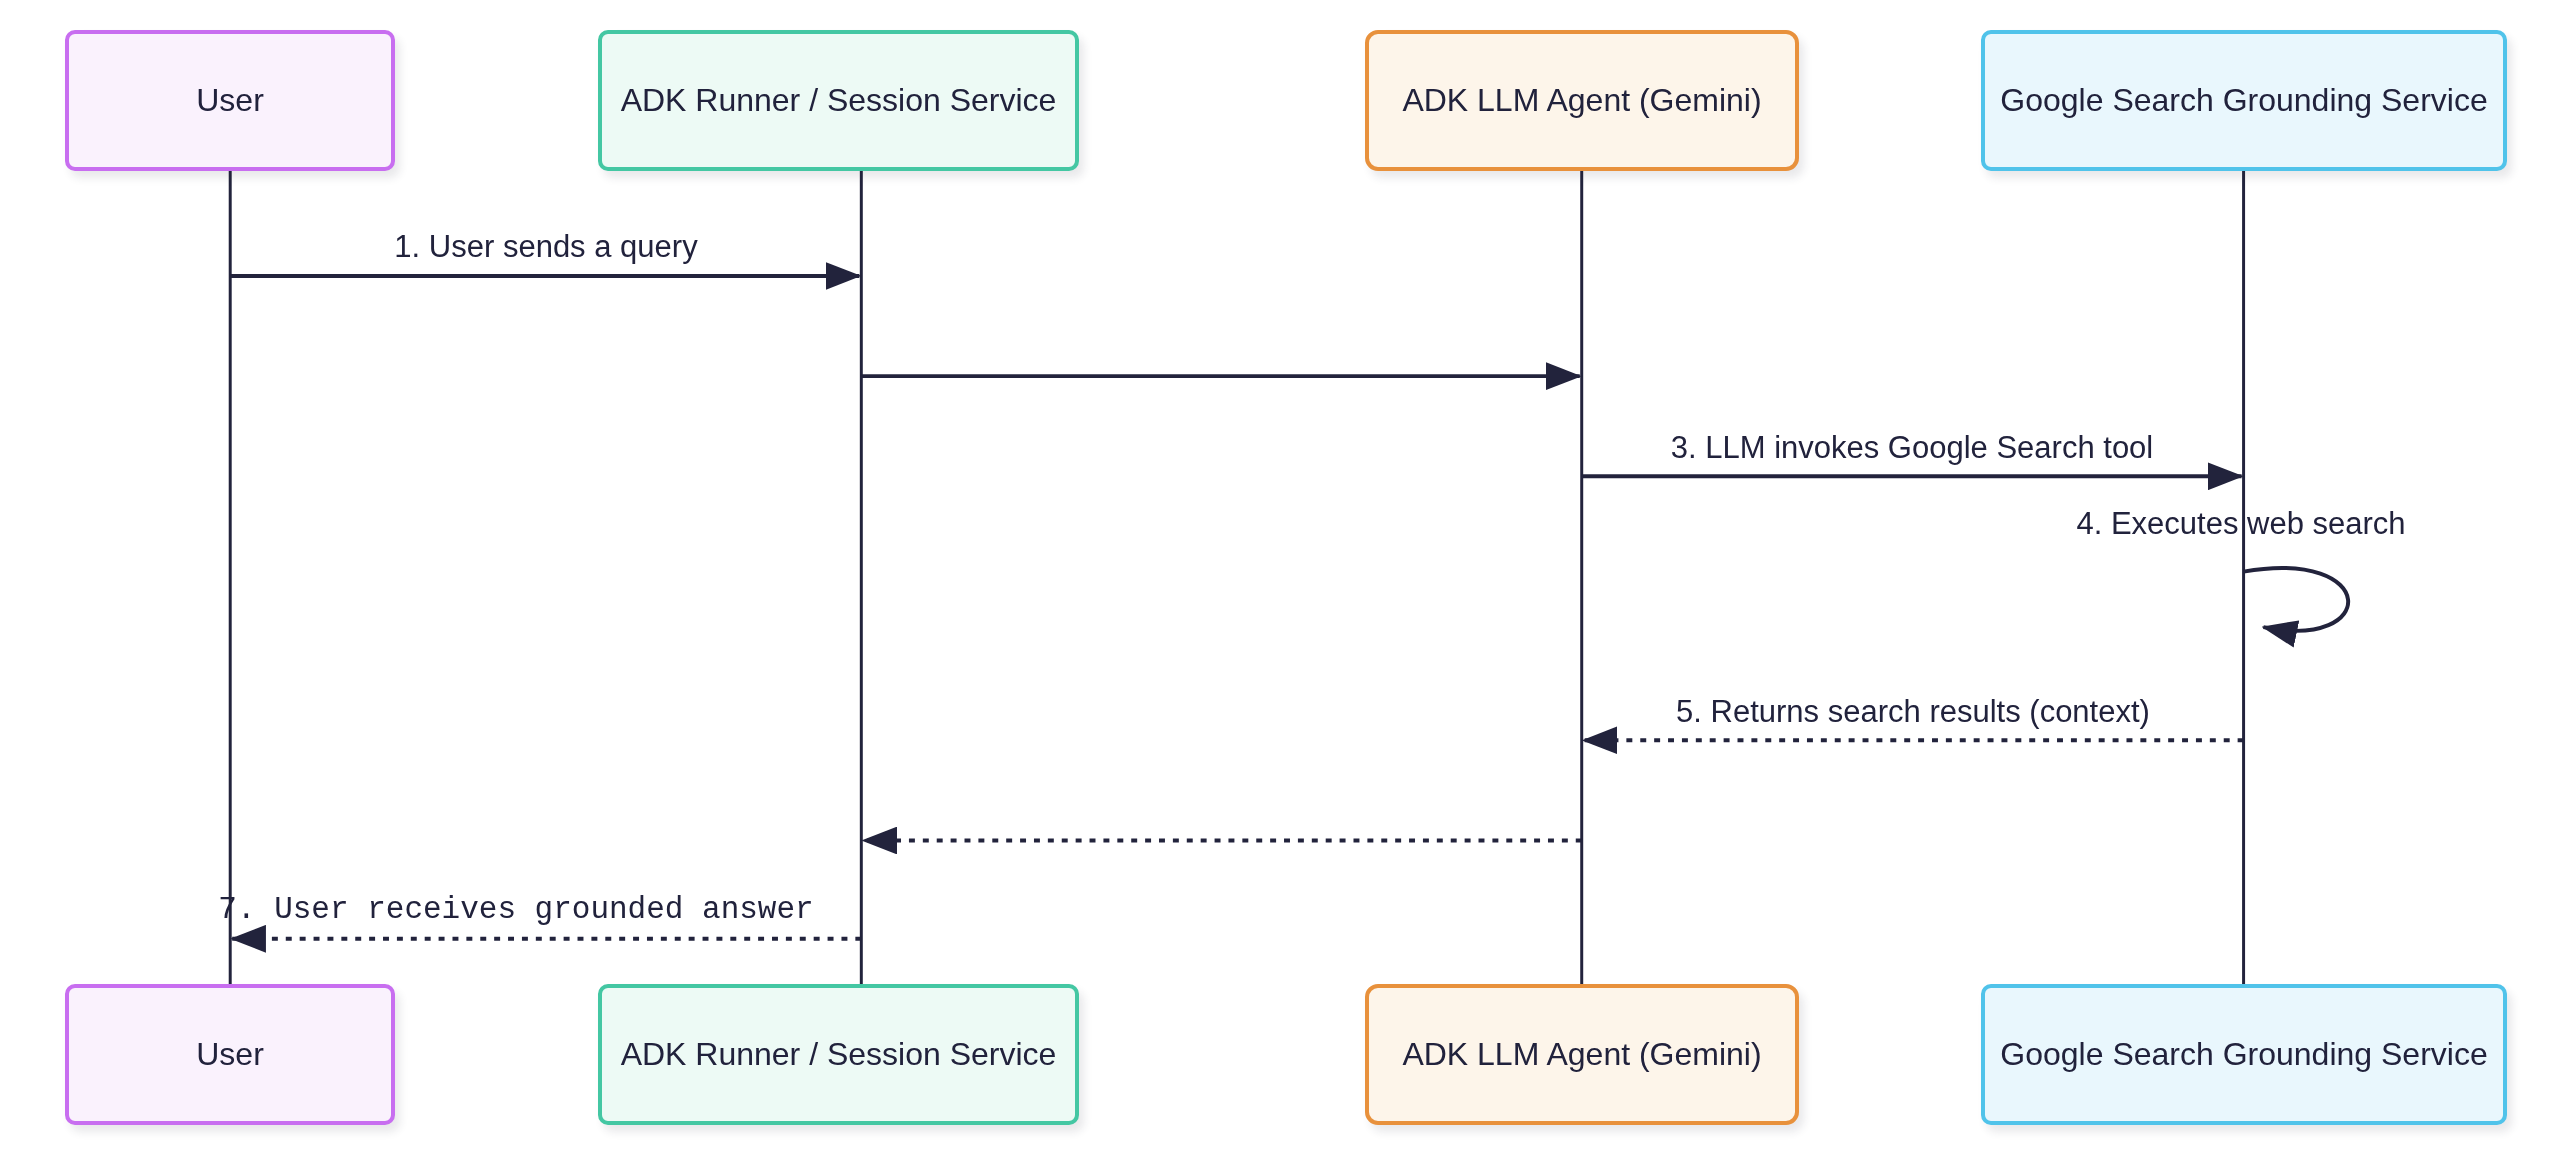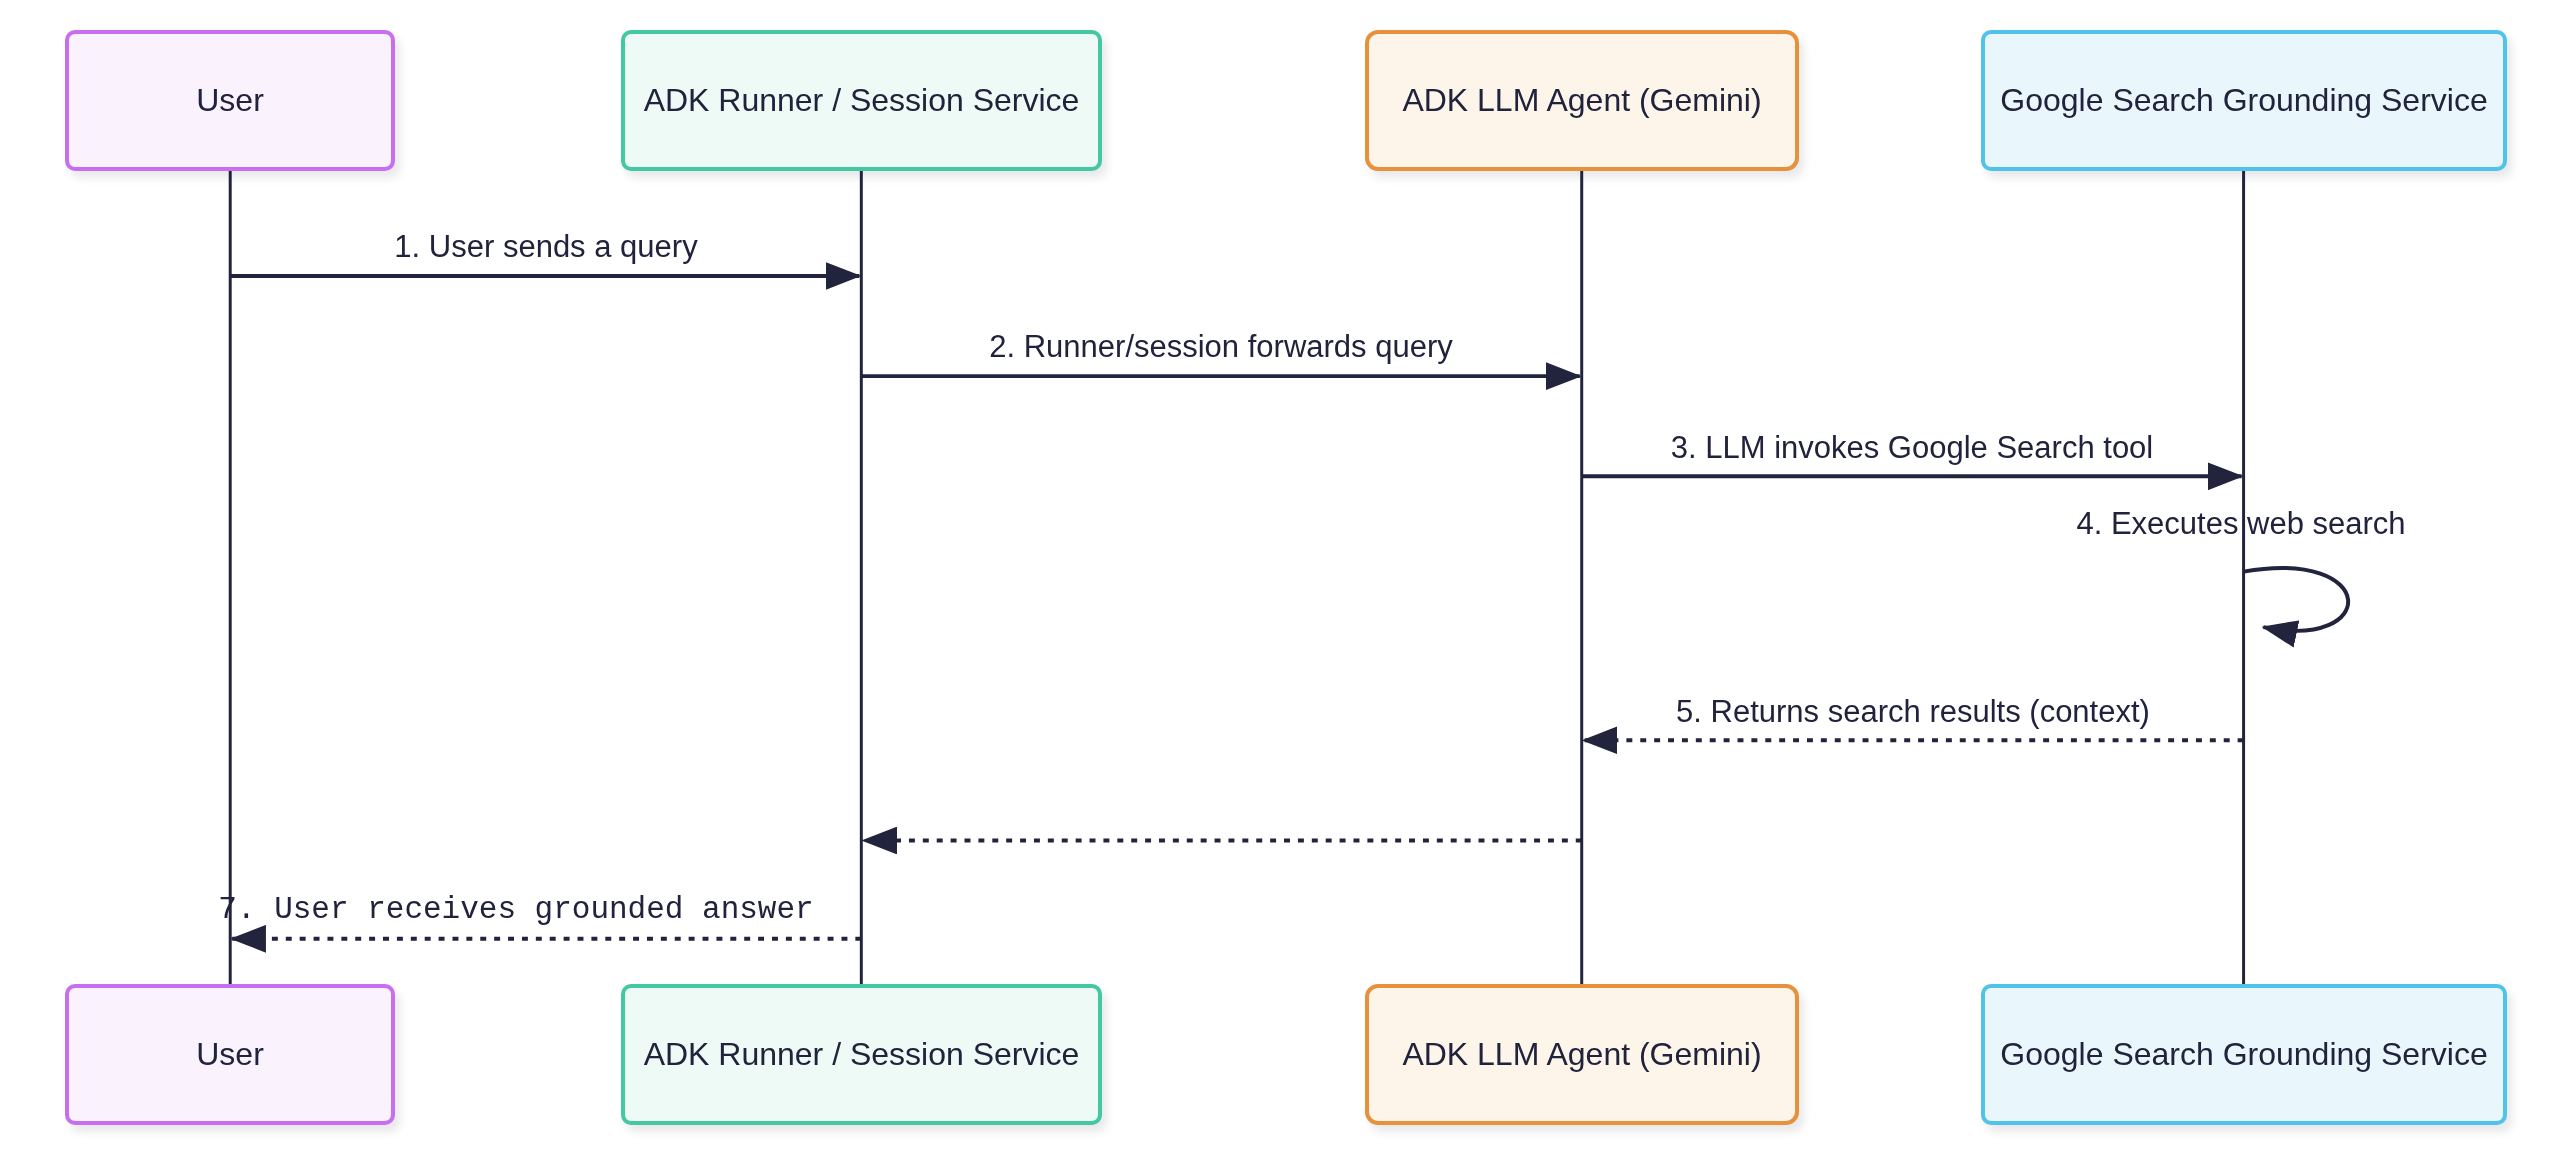--- a/index.html
+++ b/index.html
@@ -16,21 +16,21 @@
     display: flex;
     align-items: center;
     justify-content: center;
     font-size: 32px;
     color: #21223c;
     box-shadow: 5px 7px 9px rgba(40,40,60,0.10);
     white-space: nowrap;
     z-index: 2;
   }
   .p-user        { left: 65px;   width: 330px; }
-  .p-runner      { left: 621px;  width: 481px; }
+  .p-runner      { left: 598px;  width: 481px; }
   .p-agent       { left: 1365px; width: 434px; border-radius: 13px; }
   .p-google      { left: 1981px; width: 526px; }
   .row-top    .participant { top: 30px; }
   .row-bottom .participant { top: 984px; }
 
   .msg-label {
     position: absolute;
     transform: translateX(-50%);
     font-size: 31px;
     color: #21223c;
@@ -88,20 +88,19 @@
     </div>
     <div class="participant p-agent" style="background-color: rgb(253, 245, 234); border-color: rgb(232, 145, 60);">
       <span>ADK LLM Agent (Gemini)</span>
     </div>
     <div class="participant p-google" style="background-color: rgb(233, 247, 253); border-color: rgb(80, 195, 234);">
       <span>Google Search Grounding Service</span>
     </div>
   </div>
 
   <div class="msg-label" style="left:546px;  top:229px;">1. User sends a query</div>
-  <div class="msg-label" style="left:1221px; top:329px;">2. Runner/session forwards query</div>
   <div class="msg-label" style="left:1912px; top:430px;">3. LLM invokes Google Search tool</div>
   <div class="msg-label" style="left:2241px; top:506px;">4. Executes web search</div>
   <div class="msg-label" style="left:1913px; top:694px;">5. Returns search results (context)</div>
   <div class="msg-label" style="left:516px;  top:892px;font-family:Liberation Mono, monospace;">7. User receives grounded answer</div>
 
 </div>
 
 
 </body></html>

